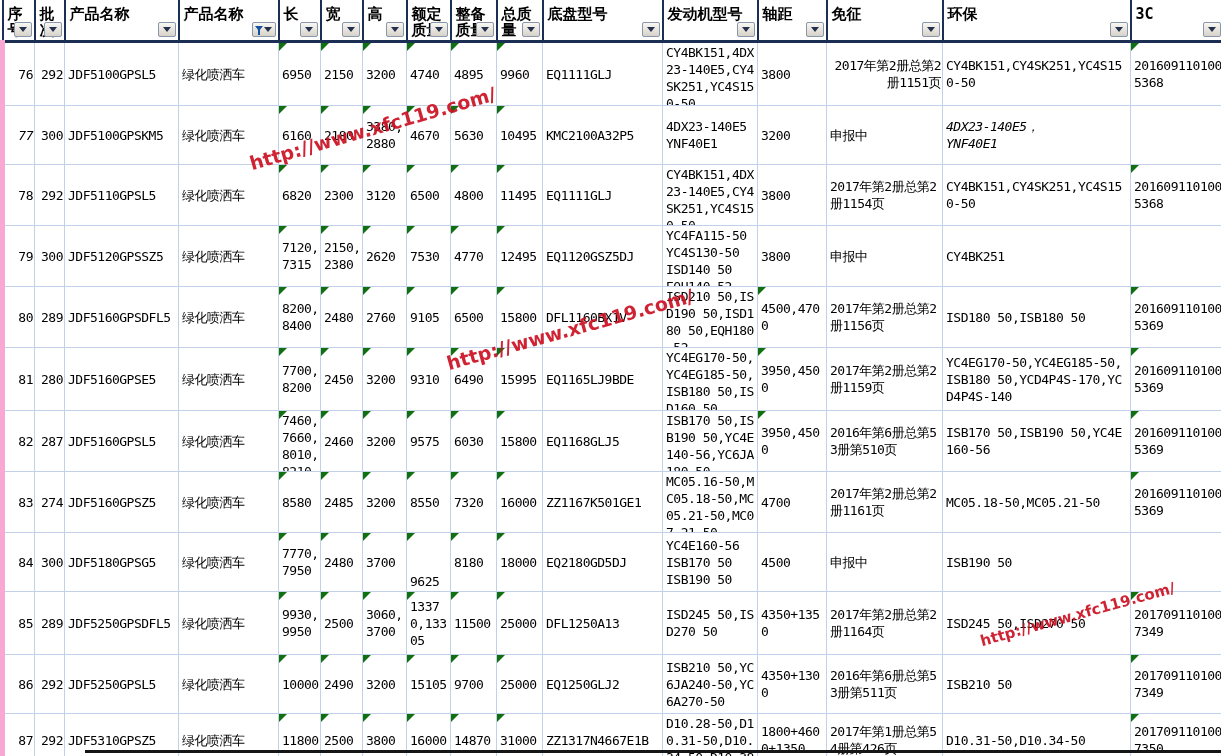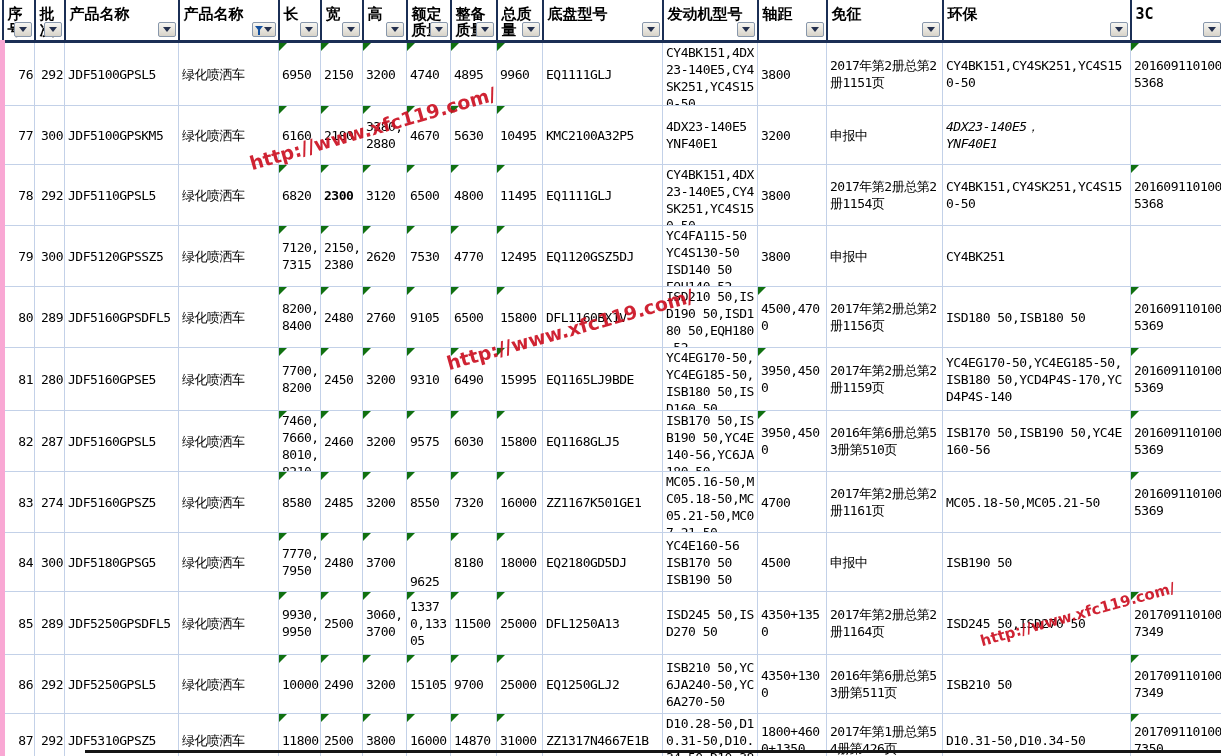--- a/index.html
+++ b/index.html
@@ -212,32 +212,32 @@
           <td>
             <div class="cw mid" style="height: 62px;"><span>EQ1111GLJ</span></div>
           </td>
           <td>
             <div class="cw" style="height: 62px;"><span>CY4BK151,4DX23-140E5,CY4SK251,YC4S150-50</span></div>
           </td>
           <td>
             <div class="cw mid" style="height: 62px;"><span>3800</span></div>
           </td>
           <td>
-            <div class="cw mid" style="height: 62px;"><span>2017年第2册总第2册1151页</span></div>
+            <div class="cw mid" style="height: 62px; text-align: right;"><span>2017年第2册总第2册1151页</span></div>
           </td>
           <td>
             <div class="cw mid" style="height: 62px;"><span>CY4BK151,CY4SK251,YC4S150-50</span></div>
           </td>
           <td class="tri">
             <div class="cw mid" style="height: 62px;"><span>2016091101005368</span></div>
           </td>
         </tr>
         <tr style="height: 58px;">
           <td>
-            <div class="cw ra mid" style="height: 58px;"><span>77</span></div>
+            <div class="cw ra mid" style="height: 58px; font-style: italic;"><span>77</span></div>
           </td>
           <td>
             <div class="cw ra mid" style="height: 58px;"><span>300</span></div>
           </td>
           <td>
             <div class="cw mid" style="height: 58px;"><span>JDF5100GPSKM5</span></div>
           </td>
           <td>
             <div class="cw mid" style="height: 58px;"><span>绿化喷洒车</span></div>
           </td>
@@ -290,21 +290,21 @@
           <td>
             <div class="cw mid" style="height: 60px; justify-content: center;"><span>JDF5110GPSL5</span></div>
           </td>
           <td>
             <div class="cw mid" style="height: 60px;"><span>绿化喷洒车</span></div>
           </td>
           <td class="tri">
             <div class="cw mid" style="height: 60px;"><span>6820</span></div>
           </td>
           <td class="tri">
-            <div class="cw mid" style="height: 60px; font-weight: bold;"><span>2300</span></div>
+            <div class="cw mid" style="height: 60px;"><span>2300</span></div>
           </td>
           <td class="tri">
             <div class="cw mid" style="height: 60px;"><span>3120</span></div>
           </td>
           <td class="tri">
             <div class="cw mid" style="height: 60px;"><span>6500</span></div>
           </td>
           <td class="tri">
             <div class="cw mid" style="height: 60px;"><span>4800</span></div>
           </td>

